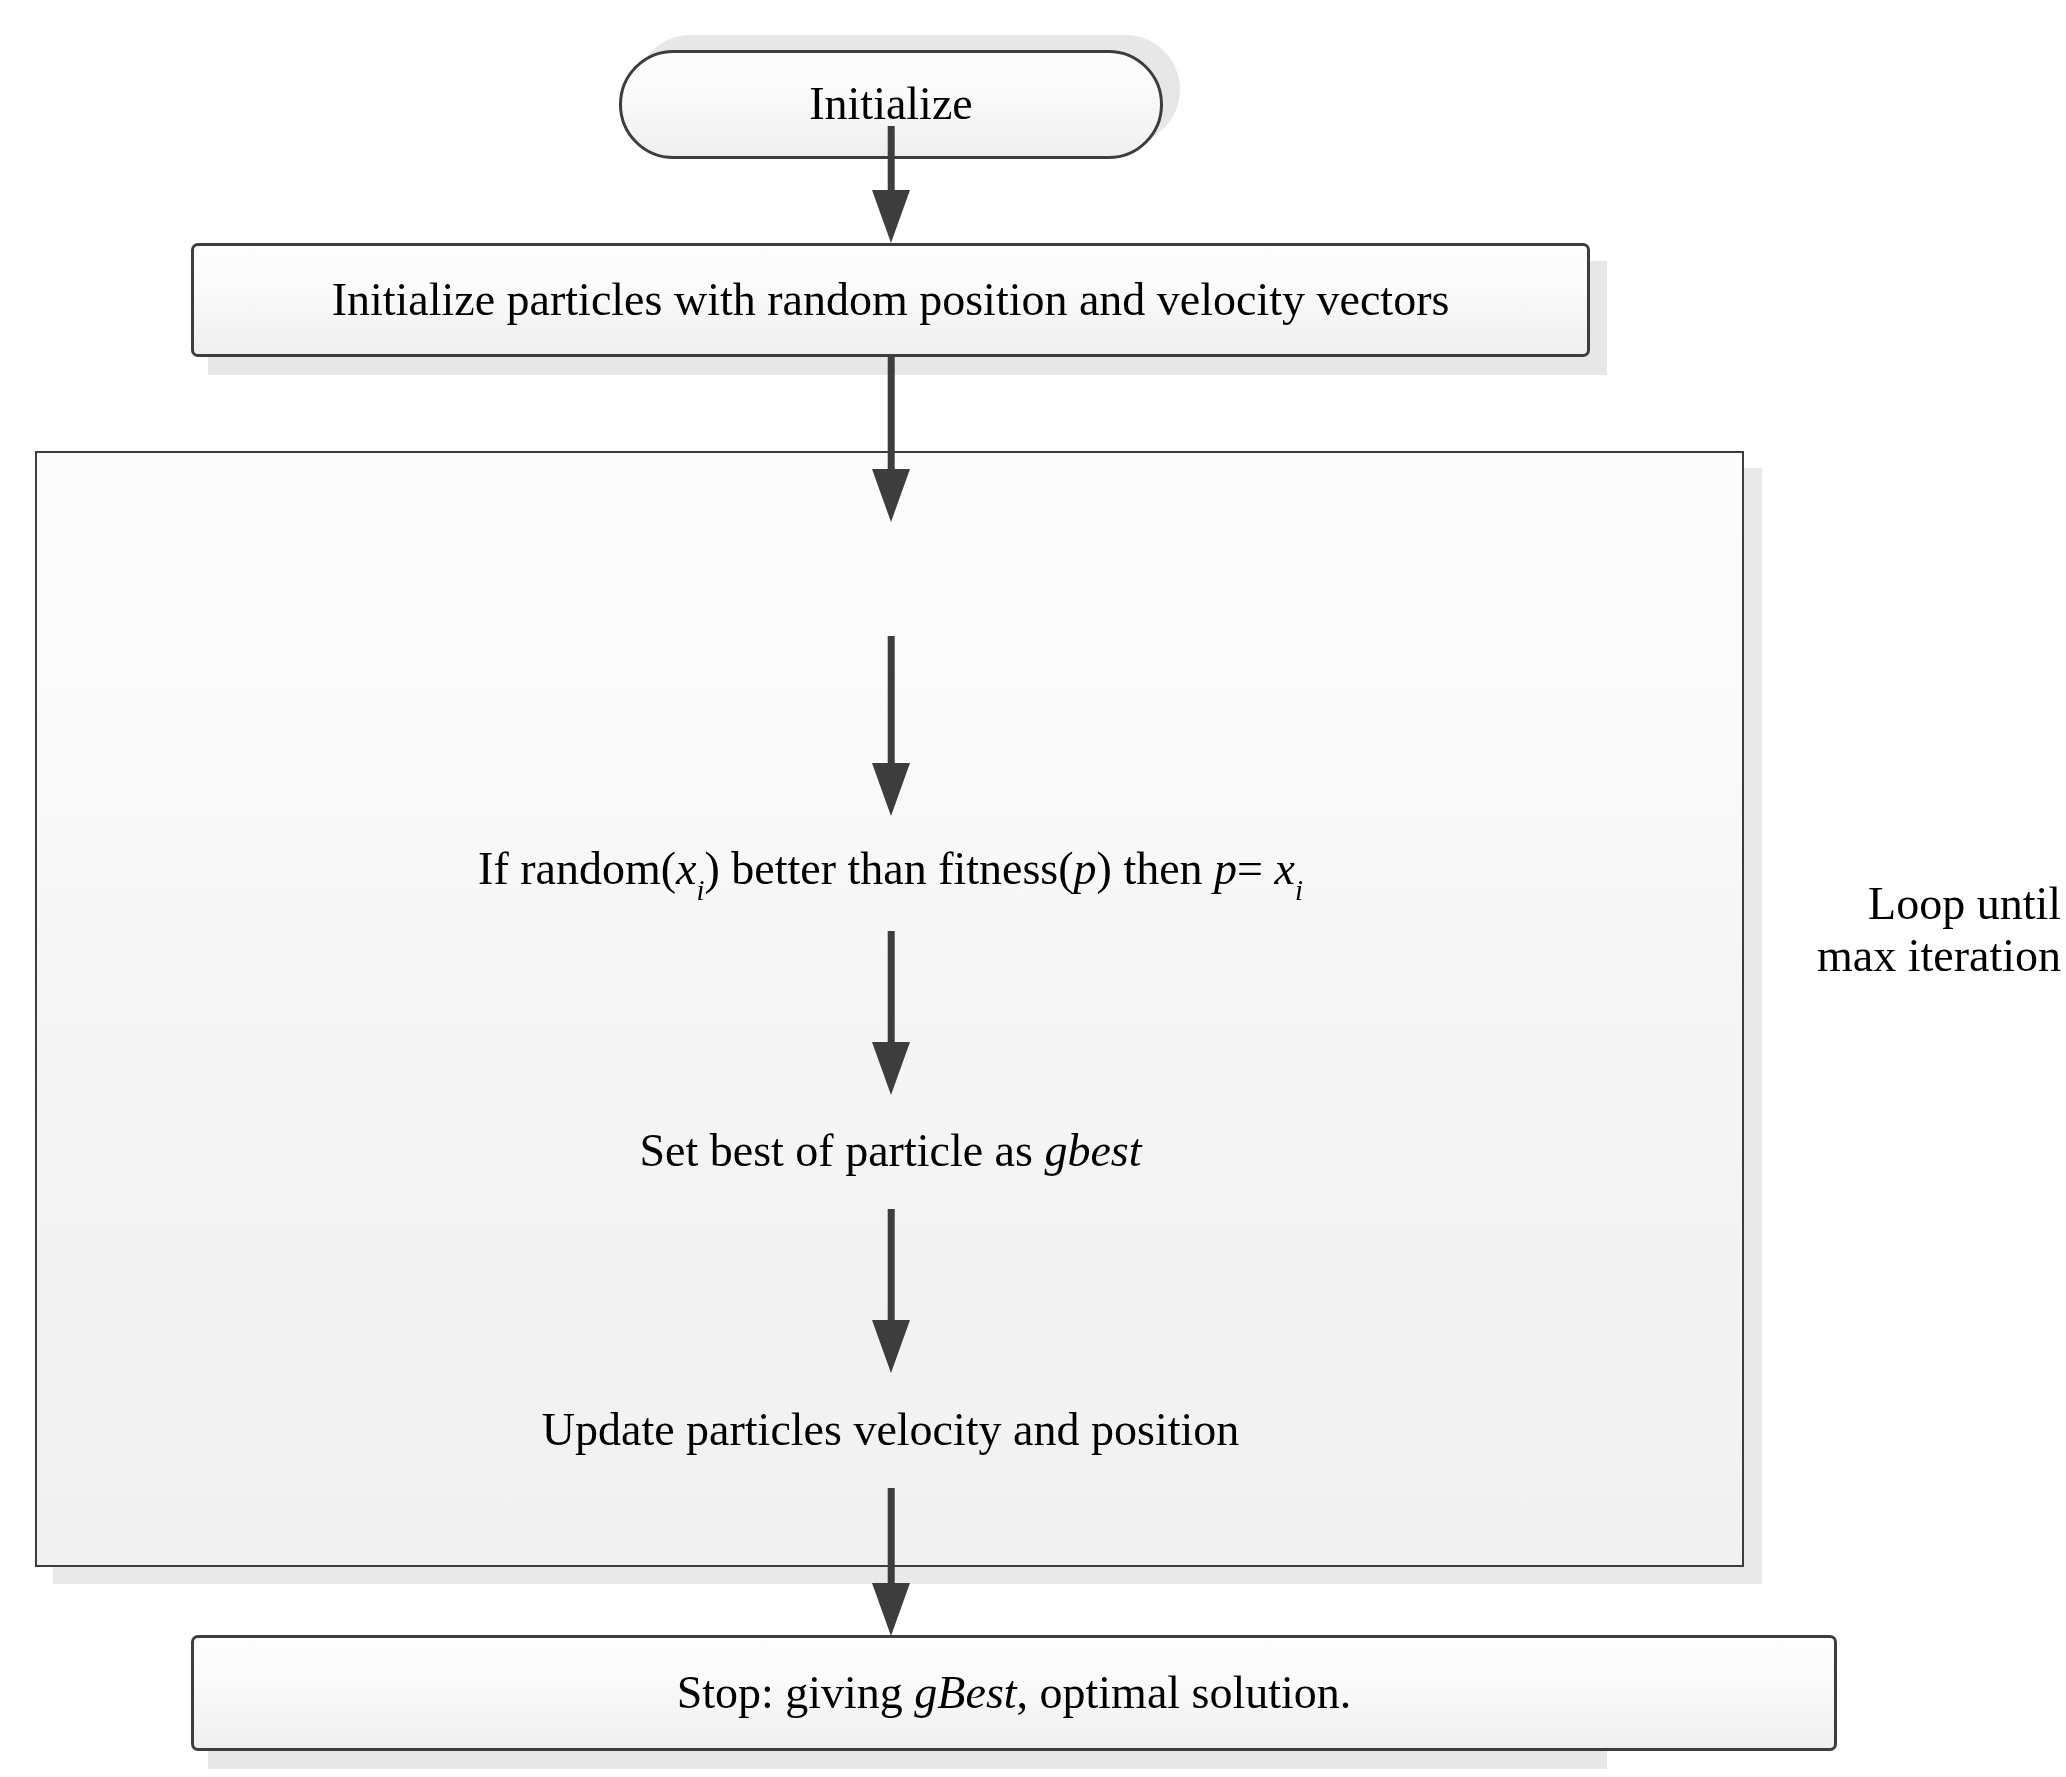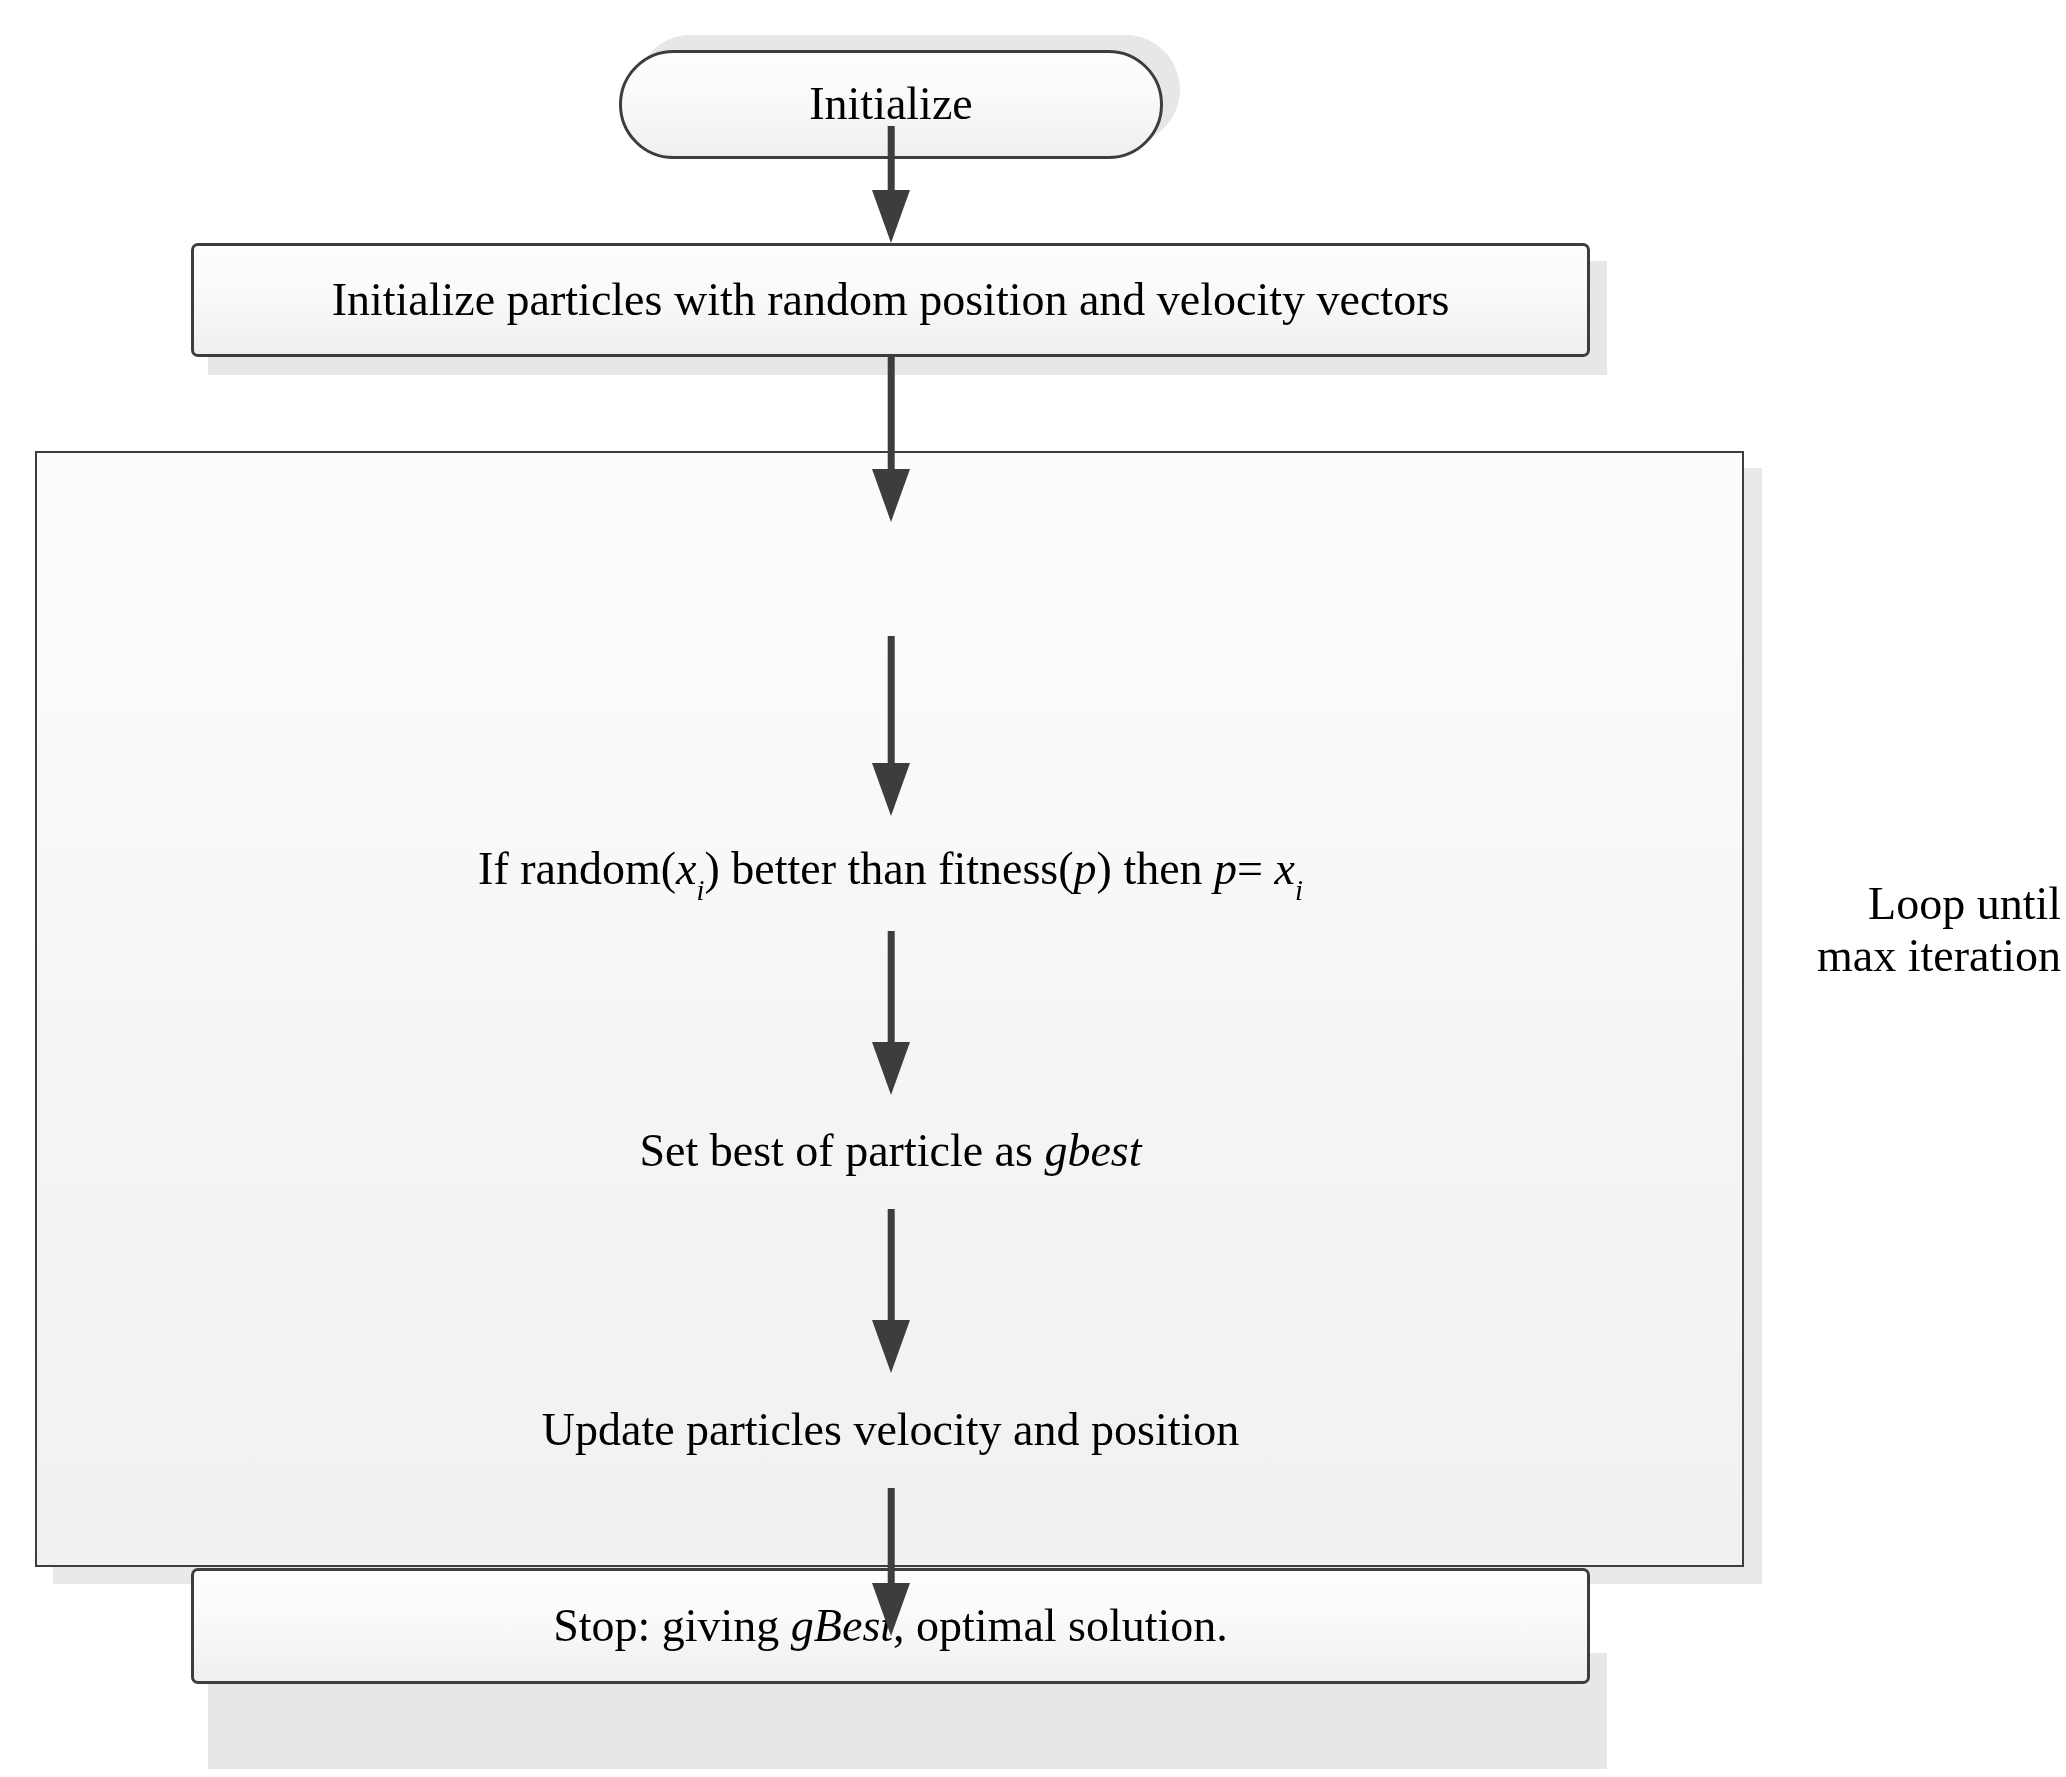--- a/index.html
+++ b/index.html
@@ -176,18 +176,18 @@
   <div class="node proc" style="left:191px; top:1373px; width:1399px; height:115px; font-size:46px;">
     <span class="txt">Update particles velocity and position</span>
   </div>
 
   <div class="arrow" style="left:872px; top:1488px; width:38px; height:148px;">
     <div class="stem" style="height:98px;"></div>
     <div class="head"></div>
   </div>
 
   <div class="node-shadow" style="left:208px; top:1653px; width:1399px; height:116px;"></div>
-  <div class="node proc" style="left:191px; top:1568px; width:1399px; height:116px; font-size:46px;font-family:Liberation Serif, serif;">
+  <div class="node proc" style="left:191px; top:1635px; width:1646px; height:116px; font-size:46px;font-family:Liberation Serif, serif;">
     <span class="txt"><span>Stop: giving </span><span class="it">gBest</span><span>, optimal solution.</span></span>
   </div>
 
 </div>
 
 
 </body></html>

